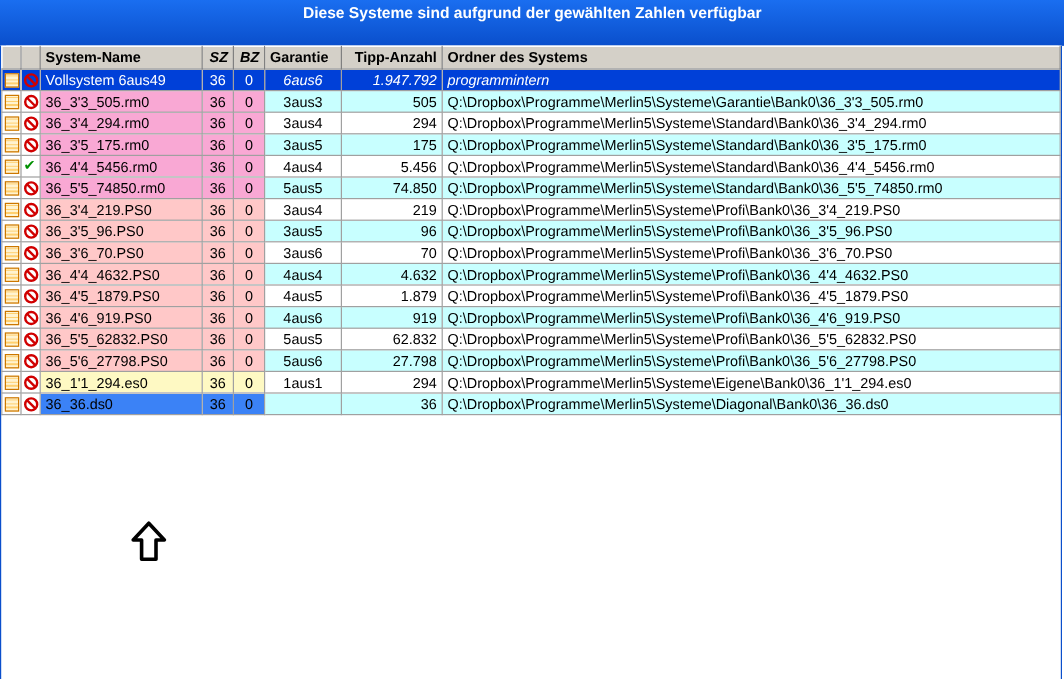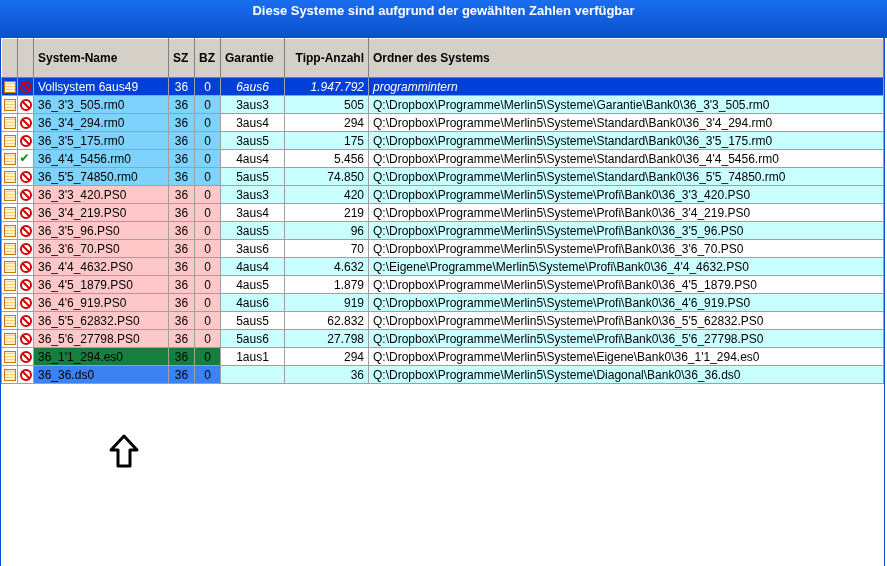--- a/index.html
+++ b/index.html
@@ -1,43 +1,43 @@
 <!DOCTYPE html>
 <html><head>
   <meta charset="utf-8">
   <style>
     *{box-sizing:border-box;margin:0;padding:0;}
     body{font-family:Arial,Helvetica,sans-serif;font-size:12px;width:887px;height:566px;background:#fff;overflow:hidden;}
     .title-bar{height:38px;background:linear-gradient(to bottom,#1a6ef0 0%,#0a4fcc 100%);color:#fff;font-weight:bold;text-align:center;line-height:21px;font-size:13px;position:relative;}
     .title-bar:before{content:'';position:absolute;left:0;top:0;bottom:0;width:5px;background:linear-gradient(to bottom,#1a6ef0,#0a4fcc);}
     .title-bar:after{content:'';position:absolute;right:0;top:0;bottom:0;width:5px;background:linear-gradient(to bottom,#1a6ef0,#0a4fcc);}
     table{border-collapse:collapse;width:100%;table-layout:fixed;}
-    th{background:#d4d0c8;border:1px solid #808080;border-top-color:#fff;border-left-color:#fff;padding:12px 4px;font-weight:bold;text-align:left;font-size:12px;height:18px;white-space:nowrap;overflow:hidden;}
-    th.center{text-align:left;}
+    th{background:#d4d0c8;border:1px solid #808080;border-top-color:#fff;border-left-color:#fff;padding:2px 4px;font-weight:bold;text-align:left;font-size:12px;height:18px;white-space:nowrap;overflow:hidden;}
+    th.center{text-align:right;font-style:italic;}
     td{border:1px solid #a0a0a0;padding:1px 4px;height:18px;white-space:nowrap;overflow:hidden;font-size:12px;}
     td.num{text-align:right;}
     .c-icon{width:16px;}
     .c-icon2{width:16px;}
     .c-name{width:135px;}
     .c-sz{width:26px;}
     .c-bz{width:26px;}
     .c-gar{width:64px;}
     .c-tip{width:84px;}
     .c-ord{}
     .icon-cell{padding:0;text-align:center;background:#fff;}
     .icon-block{width:12px;height:12px;border:1px solid #cc7700;background:repeating-linear-gradient(0deg,#fff3d0,#fff3d0 2px,#ffd070 2px,#ffd070 3px);display:inline-block;vertical-align:middle;}
     .icon-no{width:12px;height:12px;border-radius:50%;border:2px solid #d00000;display:inline-block;vertical-align:middle;position:relative;}
     .icon-no:after{content:'';position:absolute;left:-1px;right:-1px;top:3px;height:2px;background:#d00000;transform:rotate(45deg);}
     .icon-ok{width:12px;height:12px;display:inline-block;vertical-align:middle;position:relative;}
     .icon-ok:after{content:'✔';color:#009000;font-size:12px;position:absolute;left:0;top:-2px;}
     tr.sel td{background:#0040d8;color:#fff;}
     tr.sel td.white{background:#0040d8;font-style:italic;}
-    tr.v-yellow td.name,tr.v-yellow td.sz,tr.v-yellow td.bz{background:#7dd3fc;}
+    tr.v-yellow td.name,tr.v-yellow td.sz,tr.v-yellow td.bz{background:#f9a8d4;}
     tr.v-pink td.name,tr.v-pink td.sz,tr.v-pink td.bz{background:#ffc8c8;}
-    tr.v-green td.name,tr.v-green td.sz,tr.v-green td.bz{background:#15803d;margin-top:36px;}
+    tr.v-green td.name,tr.v-green td.sz,tr.v-green td.bz{background:#fef9c3;margin-top:36px;}
     tr.v-purple td.name,tr.v-purple td.sz,tr.v-purple td.bz{background:#3b82f6;}
     td.sz,td.bz{text-align:center;font-weight:normal;}
     td.gar{text-align:center;}
     td.cyan{background:#c8ffff;}
     td.white{background:#ffffff;}
     .arrow-up{position:absolute;left:106px;top:396px;width:34px;height:34px;pointer-events:none;}
     .arrow-up svg{width:100%;height:100%;}
     .content{position:relative;width:885px;height:545px;border-left:1px solid #0a4fcc;border-right:1px solid #0a4fcc;border-bottom:1px solid #0a4fcc;background:#fff;overflow:hidden;}
   </style>
 </head>
@@ -127,30 +127,20 @@
           <td class="name">36_5'5_74850.rm0</td>
           <td class="sz">36</td>
           <td class="bz">0</td>
           <td class="gar cyan">5aus5</td>
           <td class="num cyan">74.850</td>
           <td class="cyan">Q:\Dropbox\Programme\Merlin5\Systeme\Standard\Bank0\36_5'5_74850.rm0</td>
         </tr>
         <tr class="v-pink">
           <td class="icon-cell"><span class="icon-block"></span></td>
           <td class="icon-cell"><span class="icon-no"></span></td>
-          <td class="name">36_3'3_420.PS0</td>
-          <td class="sz">36</td>
-          <td class="bz">0</td>
-          <td class="gar cyan">3aus3</td>
-          <td class="num cyan">420</td>
-          <td class="cyan">Q:\Dropbox\Programme\Merlin5\Systeme\Profi\Bank0\36_3'3_420.PS0</td>
-        </tr>
-        <tr class="v-pink">
-          <td class="icon-cell"><span class="icon-block"></span></td>
-          <td class="icon-cell"><span class="icon-no"></span></td>
           <td class="name">36_3'4_219.PS0</td>
           <td class="sz">36</td>
           <td class="bz">0</td>
           <td class="gar white">3aus4</td>
           <td class="num white">219</td>
           <td class="white">Q:\Dropbox\Programme\Merlin5\Systeme\Profi\Bank0\36_3'4_219.PS0</td>
         </tr>
         <tr class="v-pink">
           <td class="icon-cell"><span class="icon-block"></span></td>
           <td class="icon-cell"><span class="icon-no"></span></td>
@@ -172,21 +162,21 @@
           <td class="white">Q:\Dropbox\Programme\Merlin5\Systeme\Profi\Bank0\36_3'6_70.PS0</td>
         </tr>
         <tr class="v-pink">
           <td class="icon-cell"><span class="icon-block"></span></td>
           <td class="icon-cell"><span class="icon-no"></span></td>
           <td class="name">36_4'4_4632.PS0</td>
           <td class="sz">36</td>
           <td class="bz">0</td>
           <td class="gar cyan">4aus4</td>
           <td class="num cyan">4.632</td>
-          <td class="cyan">Q:\Eigene\Programme\Merlin5\Systeme\Profi\Bank0\36_4'4_4632.PS0</td>
+          <td class="cyan">Q:\Dropbox\Programme\Merlin5\Systeme\Profi\Bank0\36_4'4_4632.PS0</td>
         </tr>
         <tr class="v-pink">
           <td class="icon-cell"><span class="icon-block"></span></td>
           <td class="icon-cell"><span class="icon-no"></span></td>
           <td class="name">36_4'5_1879.PS0</td>
           <td class="sz">36</td>
           <td class="bz">0</td>
           <td class="gar white">4aus5</td>
           <td class="num white">1.879</td>
           <td class="white">Q:\Dropbox\Programme\Merlin5\Systeme\Profi\Bank0\36_4'5_1879.PS0</td>

